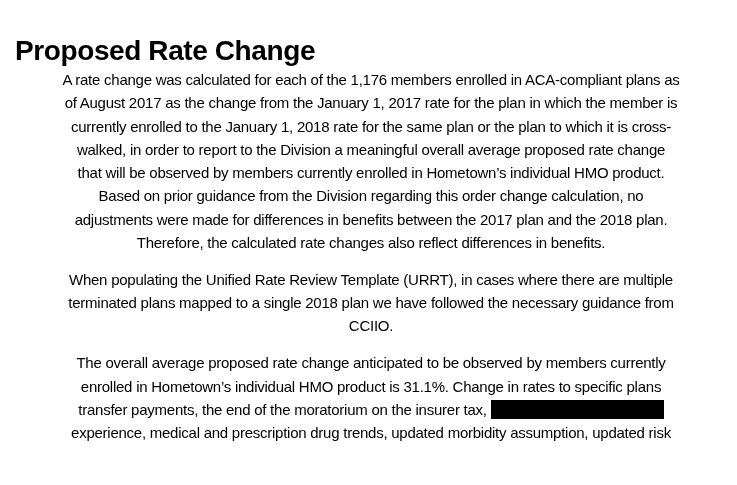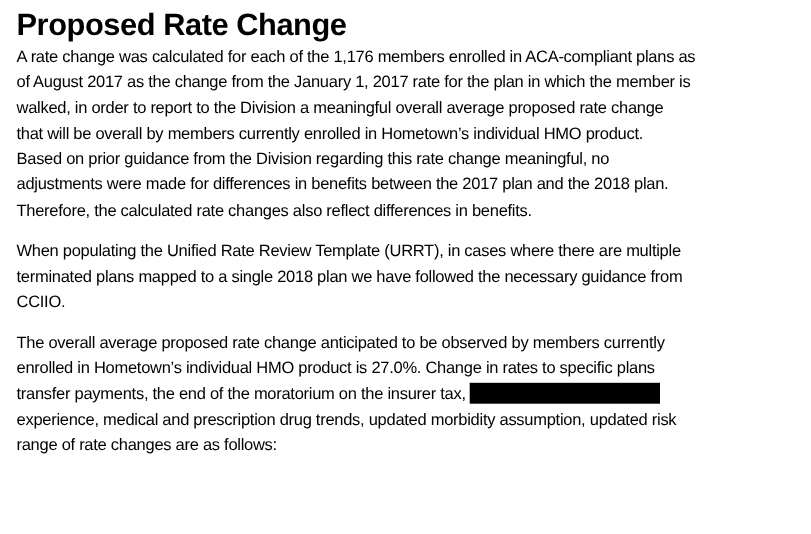--- a/index.html
+++ b/index.html
@@ -10,64 +10,66 @@
   body {
     width: 737px;
     height: 485px;
     overflow: hidden;
     font-family: "Liberation Sans", sans-serif;
     color: #000000;
     -webkit-font-smoothing: antialiased;
   }
   .page {
     padding: 4px 10px 0 15px;
+    margin-top: 28px;
   }
   .doc-title {
     font-size: 28px;
     line-height: 34px;
     font-weight: bold;
     letter-spacing: -0.4px;
     margin: 2px 0 0 0;
   }
   .paragraph {
     margin: 0 0 13.5px 0;
   }
   .line {
     white-space: pre;          
     font-size: 15px;
     letter-spacing: -0.25px;
     line-height: 23.3px;
     height: 23.3px;
+    text-align: center;
   }
   .redaction {
     display: inline-block;
     vertical-align: -4px;
   }
 </style>
 </head>
 <body>
 
 <div class="page">
   <h1 class="doc-title">Proposed Rate Change</h1>
   <div id="doc-body">
       <div class="paragraph">
         <div class="line"><span>A rate change was calculated for each of the 1,176 members enrolled in ACA-compliant plans as</span></div>
         <div class="line"><span>of August 2017 as the change from the January 1, 2017 rate for the plan in which the member is</span></div>
+        <div class="line"><span>currently enrolled to the January 1, 2018 rate for the same plan or the plan to which it is cross-</span></div>
         <div class="line"><span>walked, in order to report to the Division a meaningful overall average proposed rate change</span></div>
-        <div class="line"><span>that will be overall by members currently enrolled in Hometown’s individual HMO product.</span></div>
-        <div class="line"><span>Based on prior guidance from the Division regarding this rate change meaningful, no</span></div>
+        <div class="line"><span>that will be observed by members currently enrolled in Hometown’s individual HMO product.</span></div>
+        <div class="line"><span>Based on prior guidance from the Division regarding this order change calculation, no</span></div>
         <div class="line"><span>adjustments were made for differences in benefits between the 2017 plan and the 2018 plan.</span></div>
         <div class="line"><span>Therefore, the calculated rate changes also reflect differences in benefits.</span></div>
       </div>
       <div class="paragraph">
         <div class="line"><span>When populating the Unified Rate Review Template (URRT), in cases where there are multiple</span></div>
         <div class="line"><span>terminated plans mapped to a single 2018 plan we have followed the necessary guidance from</span></div>
         <div class="line"><span>CCIIO.</span></div>
       </div>
       <div class="paragraph">
         <div class="line"><span>The overall average proposed rate change anticipated to be observed by members currently</span></div>
-        <div class="line"><span>enrolled in Hometown’s individual HMO product is 27.0%. Change in rates to specific plans</span></div>
+        <div class="line"><span>enrolled in Hometown’s individual HMO product is 31.1%. Change in rates to specific plans</span></div>
         <div class="line"><span>transfer payments, the end of the moratorium on the insurer tax, </span><span class="redaction" style="width: 173px; height: 19px; background: rgb(0, 0, 0);"></span></div>
         <div class="line"><span>experience, medical and prescription drug trends, updated morbidity assumption, updated risk</span></div>
-        <div class="line"><span>range of rate changes are as follows:</span></div>
       </div>
     </div>
 </div>
 
 </body></html>

